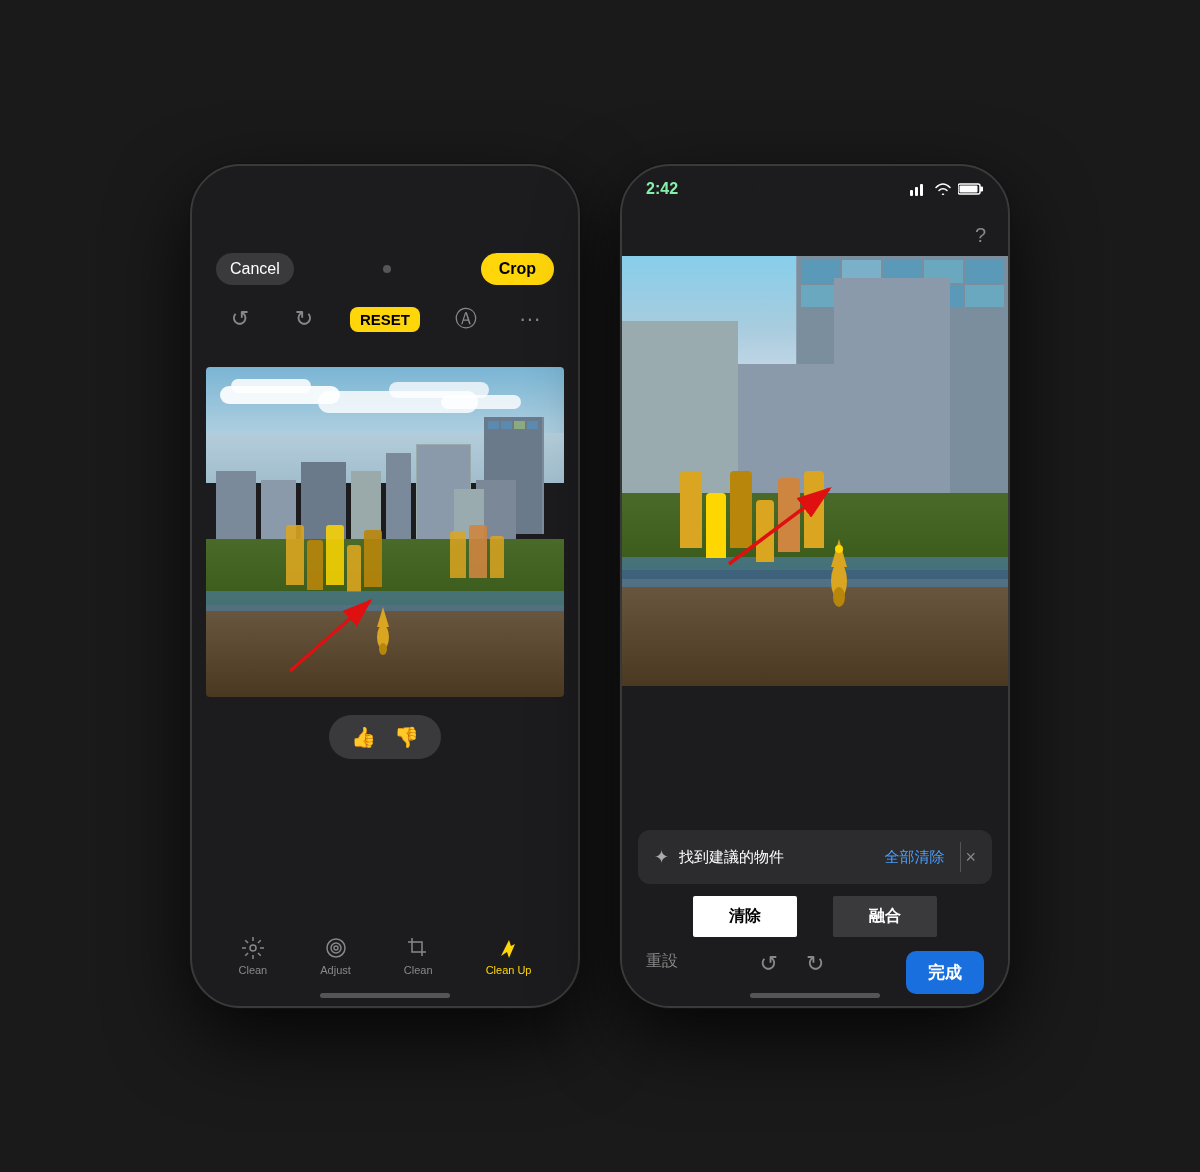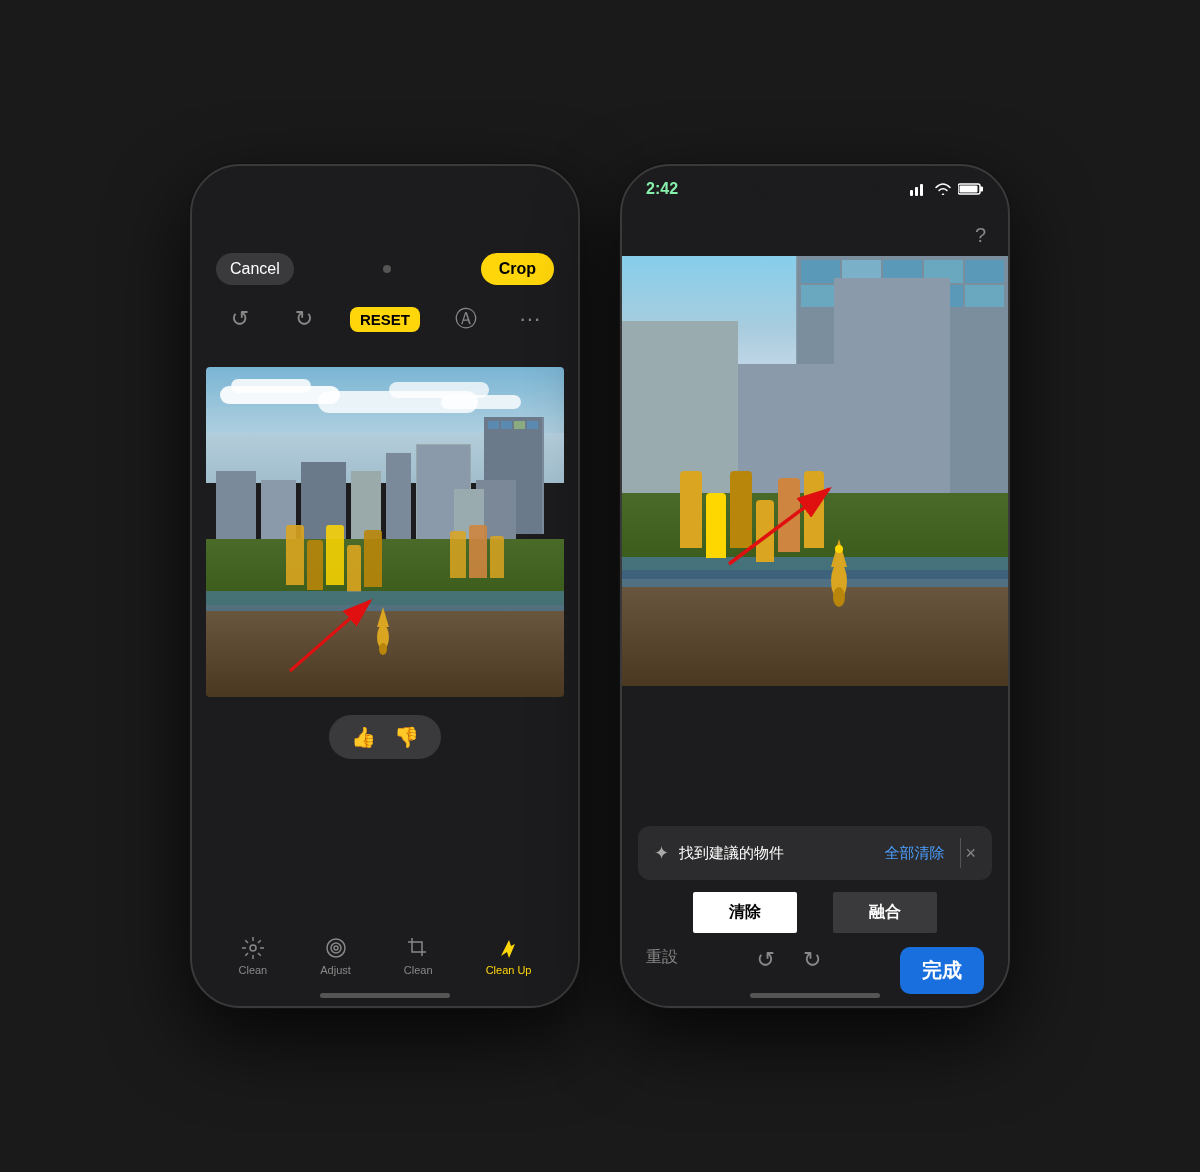--- a/index.html
+++ b/index.html
@@ -326,21 +326,21 @@
       font-size: 22px;
       background: none;
       border: none;
     }
     .done-blue-btn {
       background: #1a6fdf;
       color: #fff;
       border: none;
       border-radius: 10px;
       padding: 10px 22px;
-      font-size: 20px;
+      font-size: 17px;
       font-weight: 600;
     }
     .divider-v {
       width: 1px;
       height: 30px;
       background: #555;
       margin: 0 4px;
     }
   </style>
 </head>

